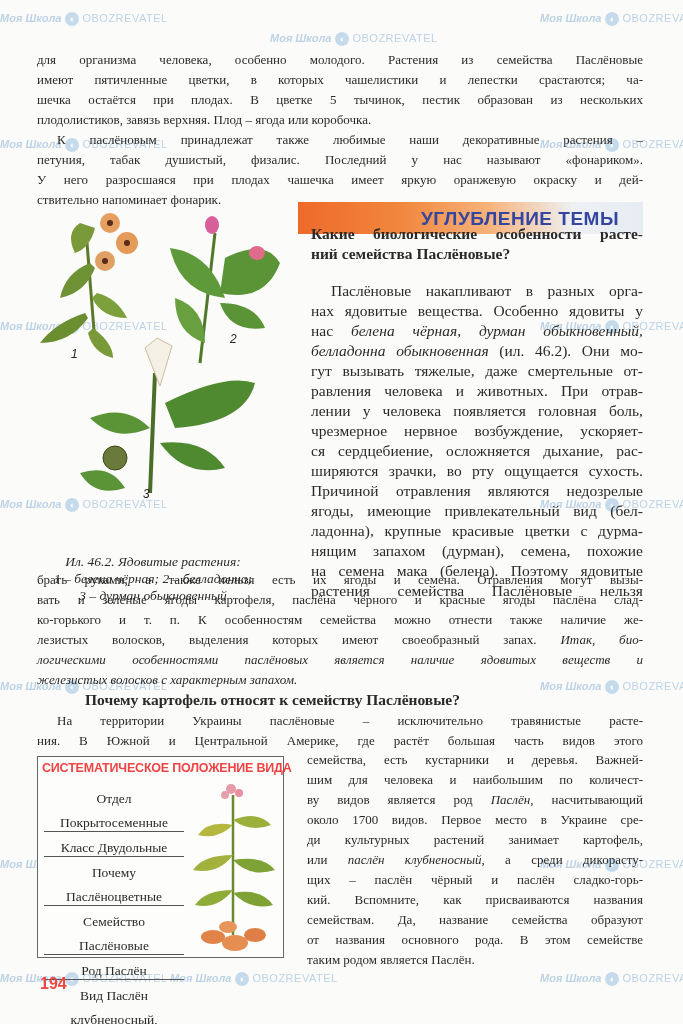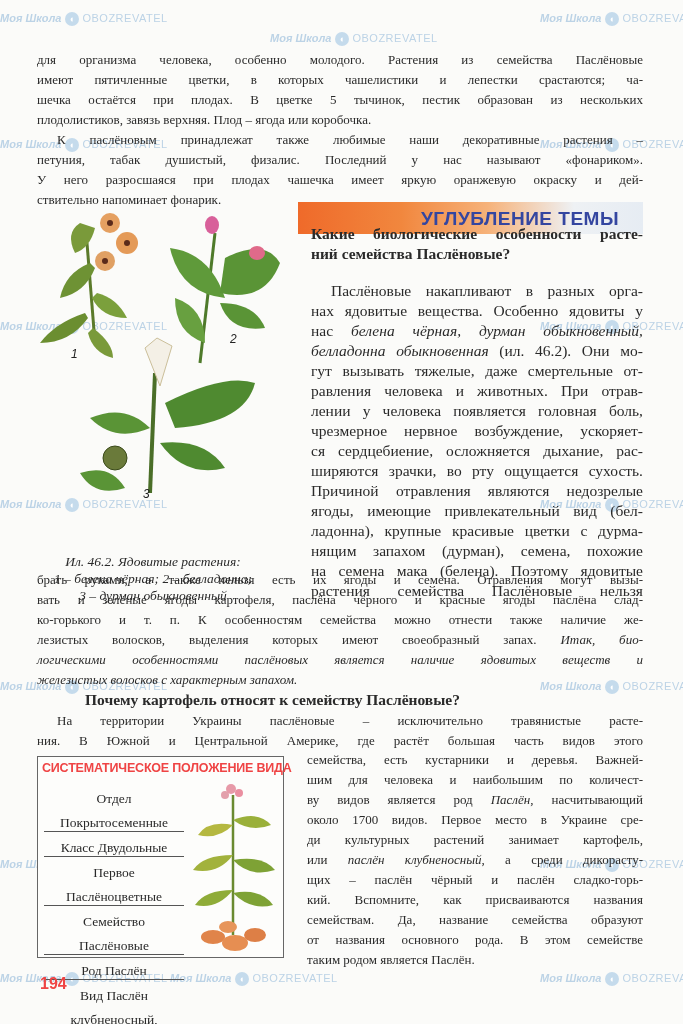--- a/index.html
+++ b/index.html
@@ -193,21 +193,21 @@
   <span class="line">от названия основного рода. В этом семействе</span>
   <span class="line last">таким родом является Паслён.</span>
 </div>
 
 <div class="sysbox">
   <div class="title">СИСТЕМАТИЧЕСКОЕ ПОЛОЖЕНИЕ ВИДА</div>
   <div class="ranks">
     <span class="rk">Отдел</span>
     <span class="rk ul">Покрытосеменные</span>
     <span class="rk ul">Класс Двудольные</span>
-    <span class="rk">Первое</span>
+    <span class="rk">Почему</span>
     <span class="rk ul">Паслёноцветные</span>
     <span class="rk">Семейство</span>
     <span class="rk ul">Паслёновые</span>
     <span class="rk ul">Род Паслён</span>
     <span class="rk">Вид Паслён</span>
     <span class="rk">клубненосный,</span>
     <span class="rk">или особенно</span>
   </div>
   <div class="plant">
     <svg width="100" height="180" viewBox="0 0 100 180">

